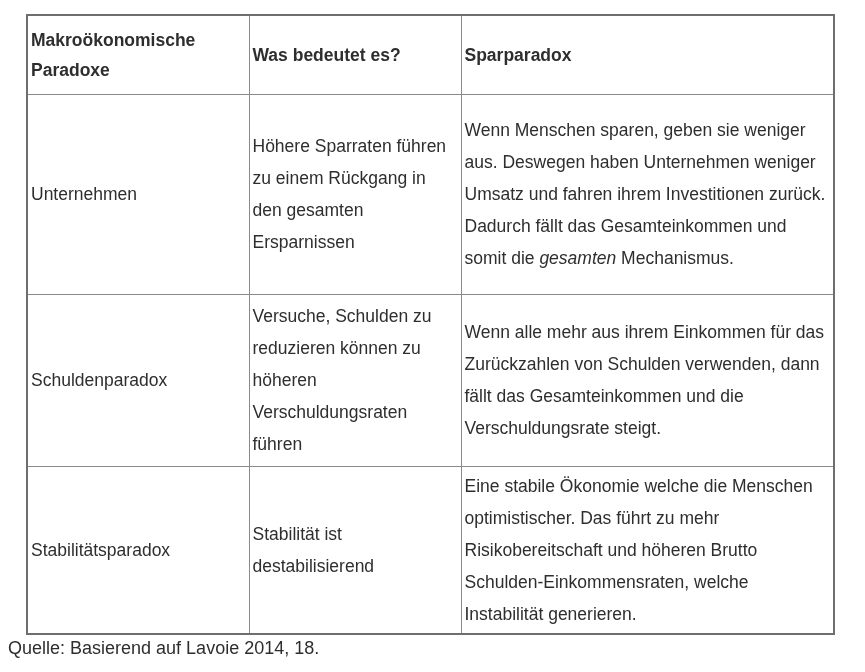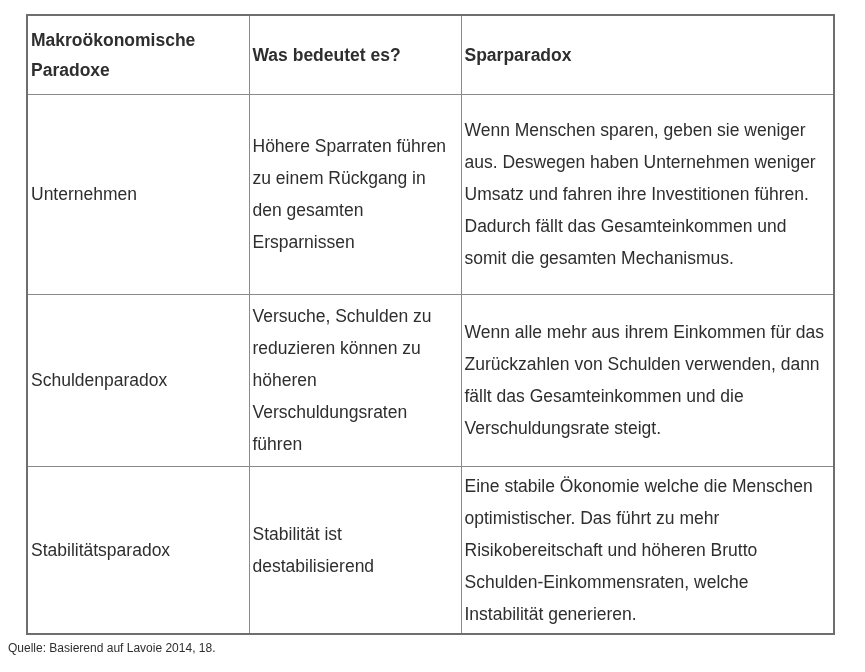--- a/index.html
+++ b/index.html
@@ -41,26 +41,26 @@
     word-wrap: break-word;
   }
   .paradox-table th {
     font-weight: 700;
     line-height: 30px;
   }
   tr.header-row    { height: 79px; }
   tr.row-spar      { height: 200px; }
   tr.row-schulden  { height: 172px; }
   tr.row-stabil    { height: 168px; }
-  .mechanism-italic { }
+  .mechanism-italic { font-style: italic; }
   .caption {
     position: absolute;
     left: 8px;
     top: 636px;
-    font-size: 12px;
+    font-size: 18px;
     line-height: 24px;
     color: #2e2e2e;
     white-space: nowrap;
   }
 </style>
 </head>
 <body>
 
 <div class="page">
 
@@ -74,21 +74,21 @@
       <tr class="header-row">
         <th>Makroökonomische Paradoxe</th>
         <th>Was bedeutet es?</th>
         <th>Sparparadox</th>
       </tr>
     </thead>
     <tbody>
       <tr class="row-spar">
         <td>Unternehmen</td>
         <td>Höhere Sparraten führen zu einem Rückgang in den gesamten Ersparnissen</td>
-        <td><span>Wenn Menschen sparen, geben sie weniger aus. Deswegen haben Unternehmen weniger Umsatz und fahren ihre Investitionen führen. Dadurch fällt das Gesamteinkommen und somit die </span><span class="mechanism-italic">gesamten</span><span> Mechanismus.</span></td>
+        <td><span>Wenn Menschen sparen, geben sie weniger aus. Deswegen haben Unternehmen weniger Umsatz und fahren ihrem Investitionen zurück. Dadurch fällt das Gesamteinkommen und somit die </span><span class="mechanism-italic">gesamten</span><span> Mechanismus.</span></td>
       </tr>
       <tr class="row-schulden">
         <td>Schuldenparadox</td>
         <td>Versuche, Schulden zu reduzieren können zu höheren Verschuldungsraten führen</td>
         <td><span>Wenn alle mehr aus ihrem Einkommen für das Zurückzahlen von Schulden verwenden, dann fällt das Gesamteinkommen und die Verschuldungsrate steigt.</span><span class="mechanism-italic"></span><span></span></td>
       </tr>
       <tr class="row-stabil">
         <td>Stabilitätsparadox</td>
         <td>Stabilität ist destabilisierend</td>
         <td><span>Eine stabile Ökonomie welche die Menschen optimistischer. Das führt zu mehr Risikobereitschaft und höheren Brutto Schulden-Einkommensraten, welche Instabilität generieren.</span><span class="mechanism-italic"></span><span></span></td>

